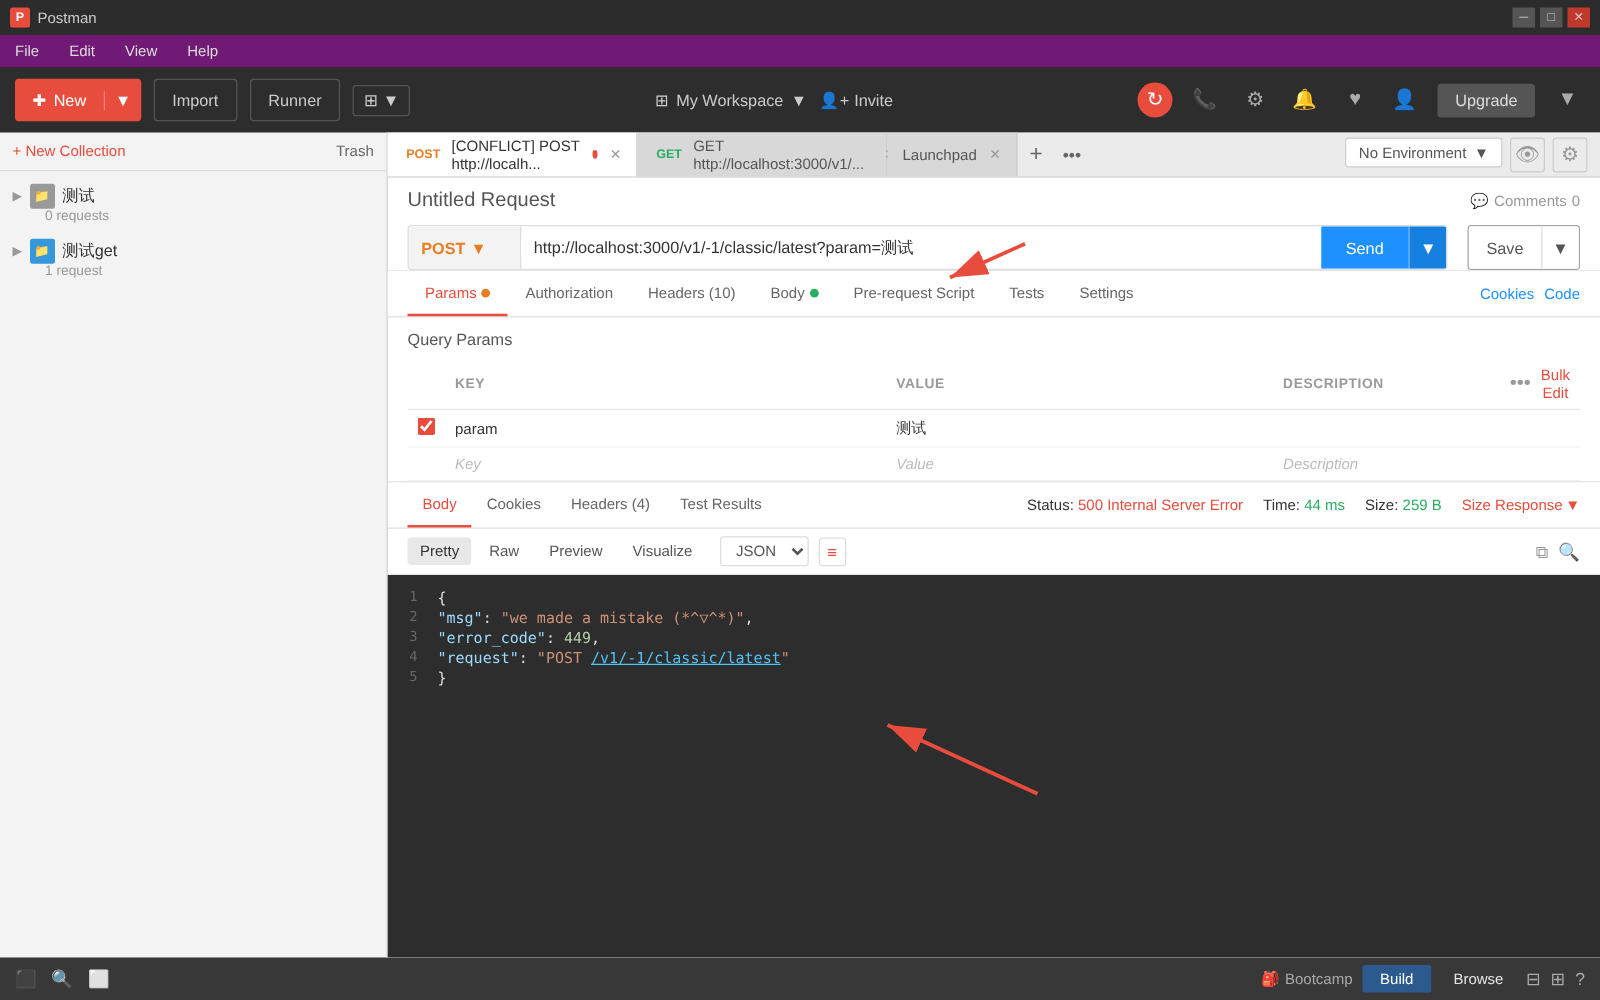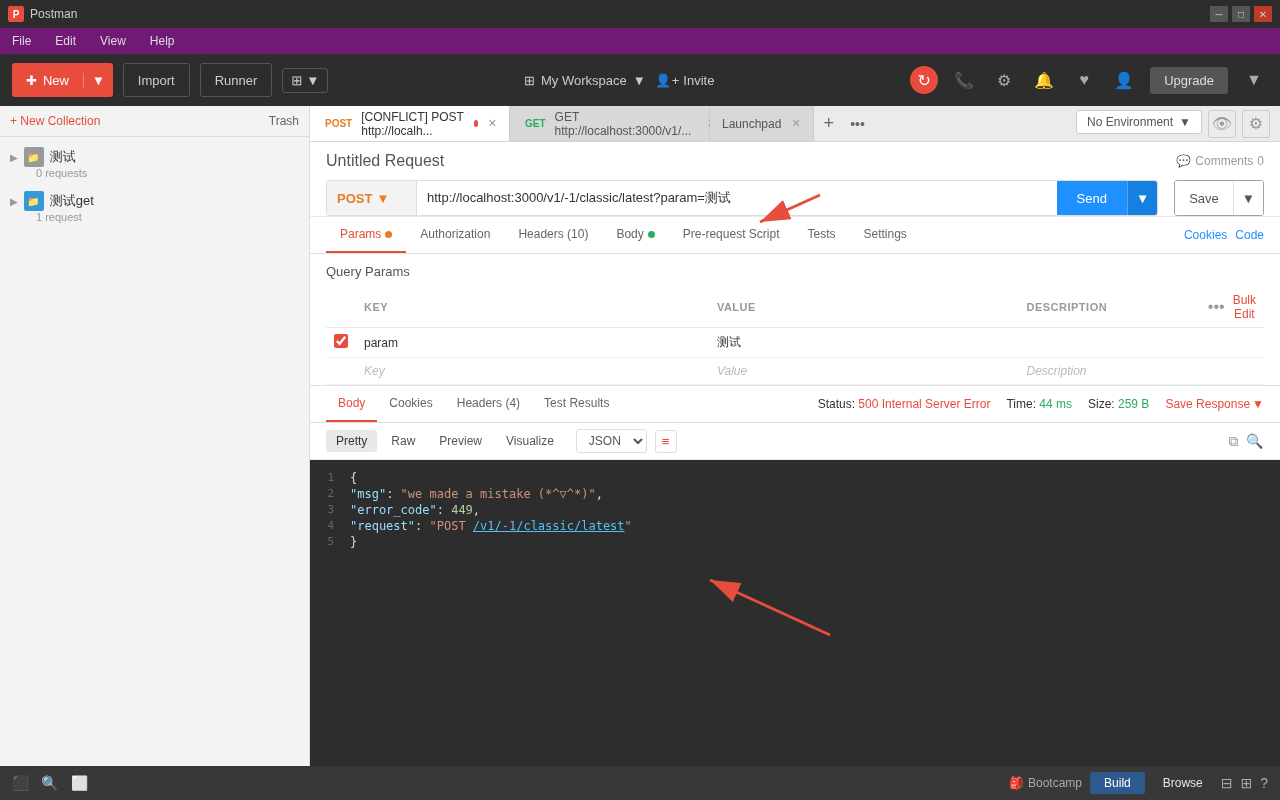--- a/index.html
+++ b/index.html
@@ -721,21 +721,21 @@
       <div class="response-tabs-bar">
         <div class="response-tab active">Body</div>
         <div class="response-tab">Cookies</div>
         <div class="response-tab">Headers (4)</div>
         <div class="response-tab">Test Results</div>
         <div class="response-status">
           <span>Status: <span class="status-500">500 Internal Server Error</span></span>
           <span>Time: <span class="status-value">44 ms</span></span>
           <span>Size: <span class="status-value">259 B</span></span>
           <button class="save-response-btn">
-            <span>Save Response</span>
+            <span>Size Response</span>
             <span>▼</span>
           </button>
         </div>
       </div>
 
       <div class="response-body-bar">
         <button class="body-view-btn active">Pretty</button>
         <button class="body-view-btn">Raw</button>
         <button class="body-view-btn">Preview</button>
         <button class="body-view-btn">Visualize</button>

